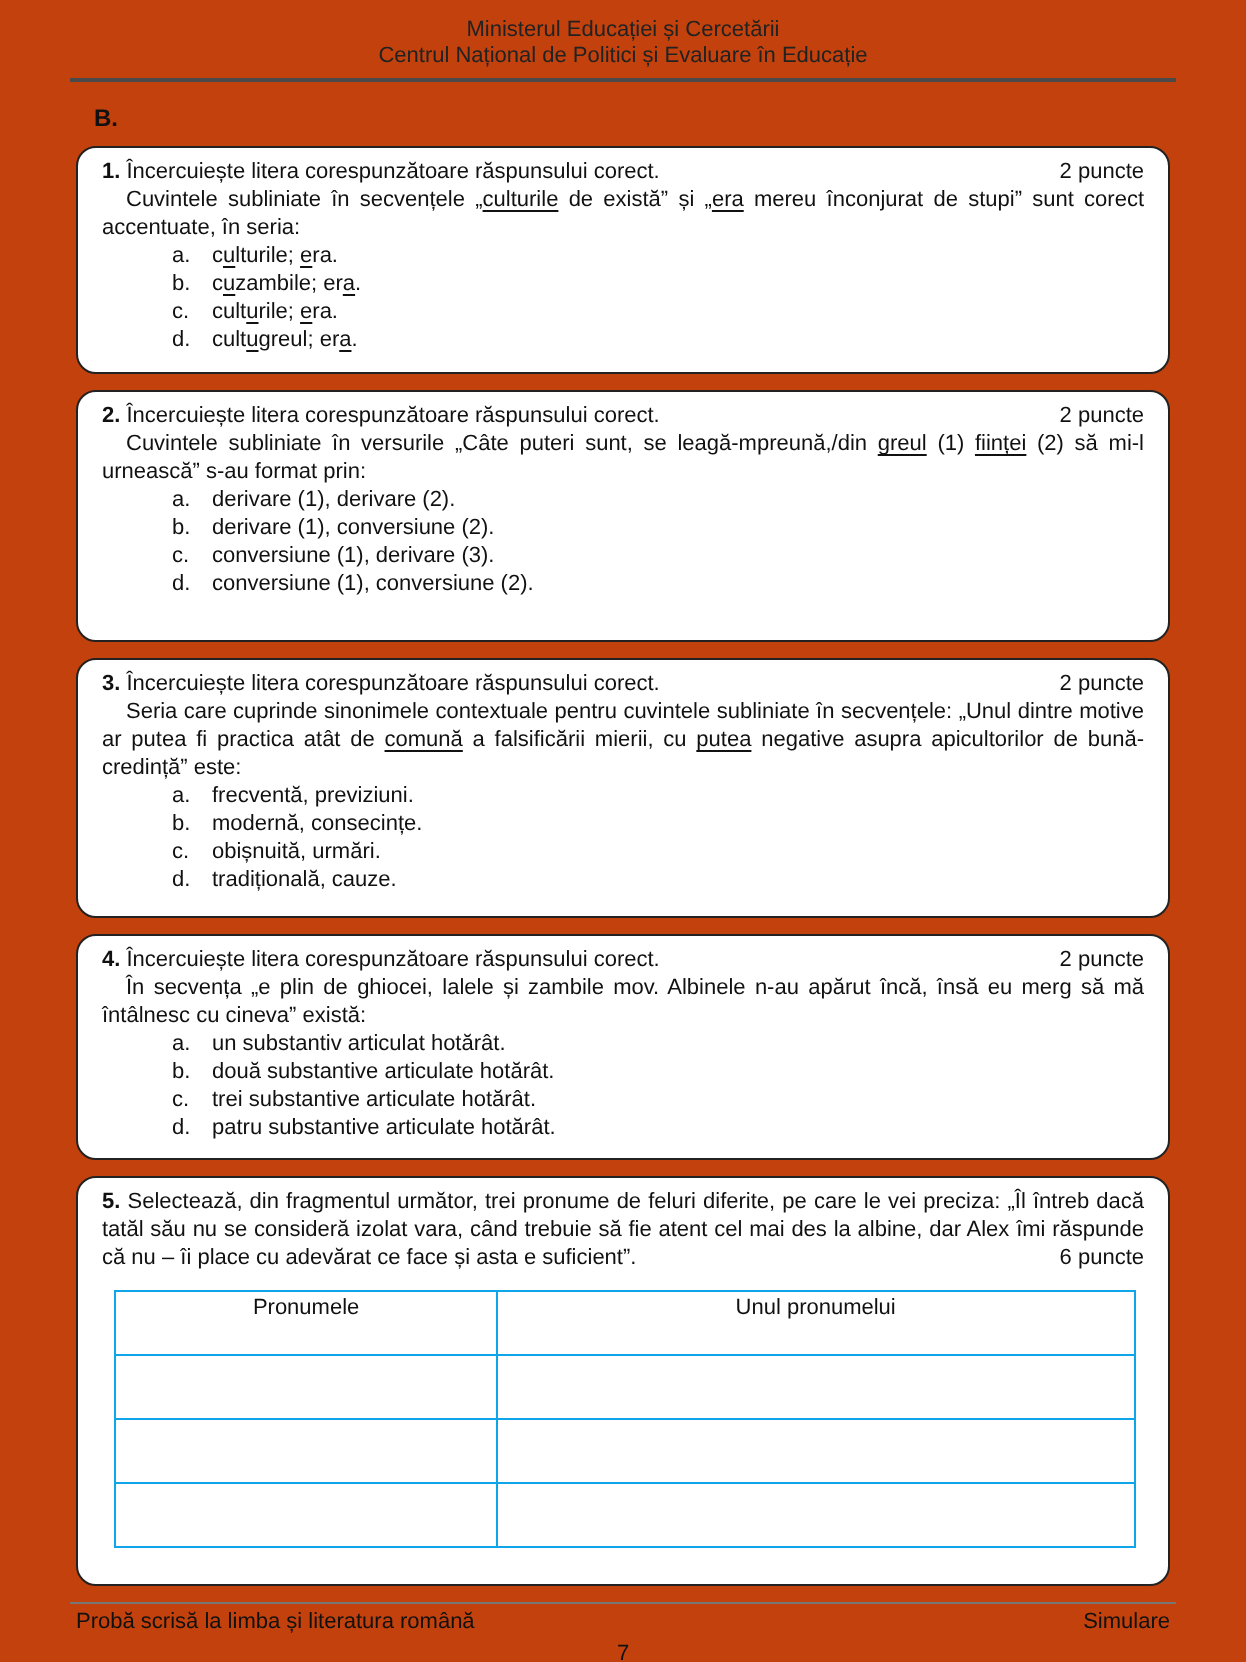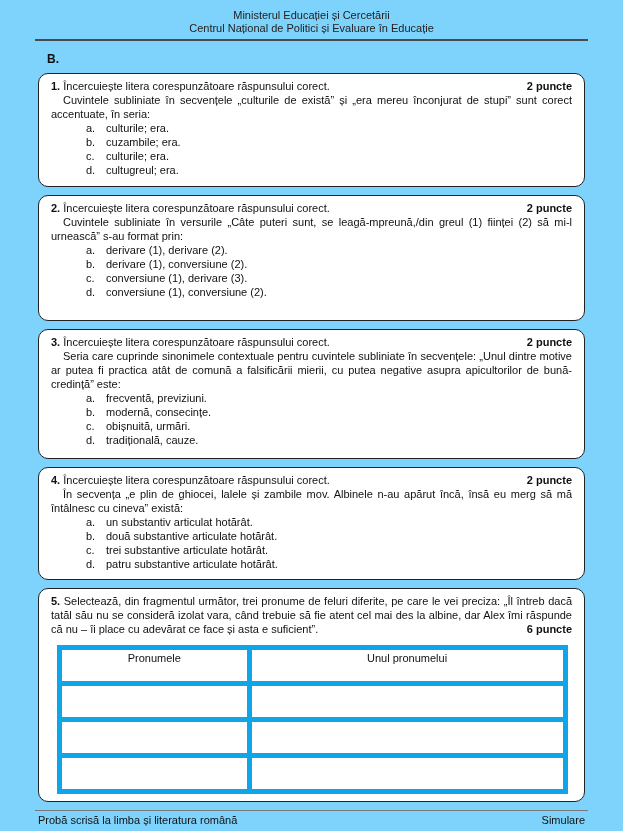--- a/index.html
+++ b/index.html
@@ -1,37 +1,37 @@
 <!DOCTYPE html>
 <html><head>
 <meta charset="utf-8">
 <style>
   html,body{margin:0;padding:0;background:#fff;}
   body{width:623px;height:831px;overflow:hidden;font-family:"Liberation Sans",sans-serif;font-size:11px;color:#111;}
-  .page{position:relative;width:623px;height:831px;background:#7dd3fc;}
+  .page{position:relative;width:623px;height:831px;background:#c2410c;}
   .doc-header{padding-top:9px;text-align:center;line-height:13px;color:#222;}
   .header-rule{margin:4px 35px 0 35px;border-bottom:2px solid #4a4a4a;}
   .section-label{font-weight:bold;font-size:12px;margin:11px 0 7px 47px;}
   .qbox{margin:0 38px 8px 38px;border:1.5px solid #222;border-radius:10px;padding:5px 12px 7px 12px;box-sizing:border-box;background:#fff;}
   .qbox.q1{min-height:114px;}
   .qbox.q2{min-height:126px;}
   .qbox.q3{min-height:130px;}
   .qbox.q4{min-height:113px;}
   .qbox.q5{min-height:205px;}
   .qhead{line-height:14px;}
-  .points{float:right;font-weight:bold;}
+  .points{float:right;font-weight:normal;}
   .qnum{font-weight:bold;}
   .qbody{margin:0;text-align:justify;text-indent:12px;line-height:14px;}
   .q5body{text-indent:0;}
   .opts{margin-left:35px;}
   .opt{display:flex;line-height:14px;}
   .opt .letter{width:20px;flex:none;}
-  .u{text-decoration-thickness:1px;text-underline-offset:1.5px;}
+  .u{text-decoration:underline;text-decoration-thickness:1px;text-underline-offset:1.5px;}
   .answers-table{width:98%;margin:9px 0 0 6px;border-collapse:collapse;}
-  .answers-table th,.answers-table td{border:5px solid #0ea5e9;height:27px;vertical-align:top;padding:2px 4px;font-weight:normal;font-size:11px;}
+  .answers-table th,.answers-table td{border:1px solid #0ea5e9;height:27px;vertical-align:top;padding:2px 4px;font-weight:normal;font-size:11px;}
   .answers-table th{text-align:center;}
   .answers-table col.c1{width:37.5%;}
   .footer-rule{margin:0 35px;border-top:1.2px solid #777;}
   .footer-row{display:flex;justify-content:space-between;margin:3px 38px 0 38px;line-height:13px;}
   .page-num{text-align:center;margin-top:3px;line-height:13px;}
 </style>
 </head>
 <body>
 
 <div class="page">

